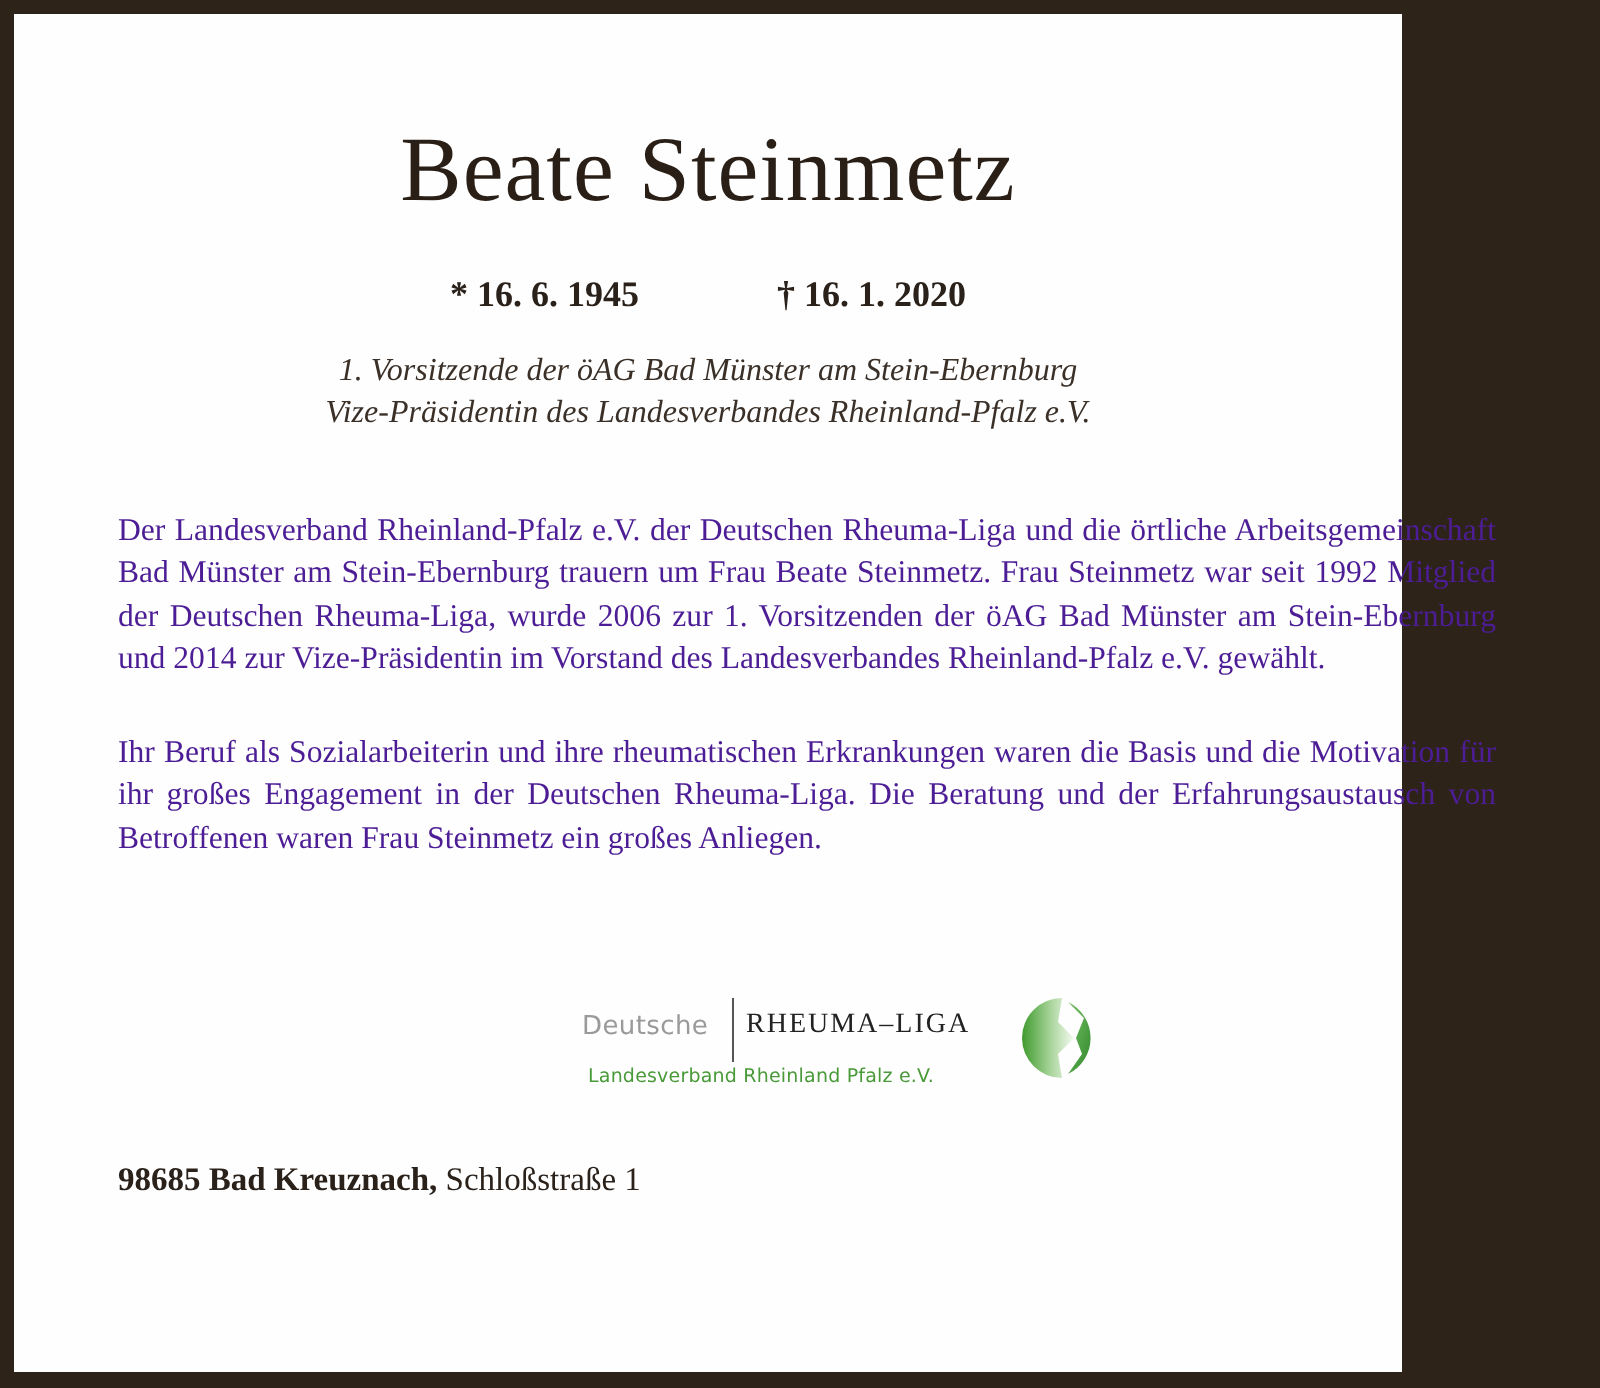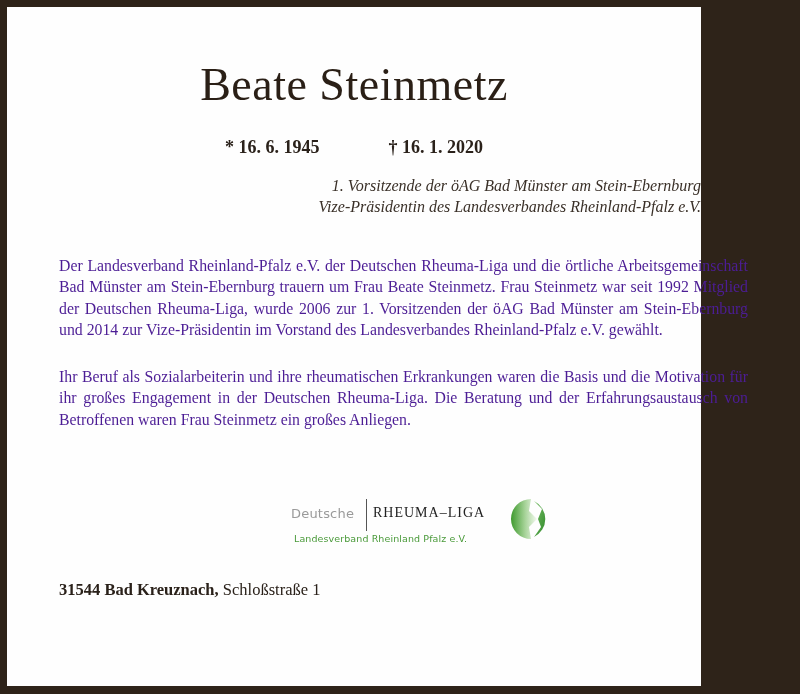--- a/index.html
+++ b/index.html
@@ -27,21 +27,21 @@
     .dates {
       position: absolute; left: 0; right: 0; top: 128px;
       text-align: center;
       font-size: 18px; font-weight: bold;
       line-height: 24px;
     }
     .dates .date { display: inline-block; }
     .dates .gap { display: inline-block; width: 60px; }
     .roles {
       position: absolute; left: 0; right: 0; top: 168px;
-      text-align: right;
+      text-align: center;
       font-style: italic;
       font-size: 16px; line-height: 21px;
       color: #3a3028;
     }
     .para {
       position: absolute; left: 52px; width: 689px;
       font-size: 15.8px; line-height: 21.4px;
       text-align: justify;
       color: #4c1d95;
     }
@@ -127,16 +127,16 @@
           <stop offset="0" stop-color="#7cc06a"></stop>
           <stop offset="1" stop-color="#2f8a2a"></stop>
         </linearGradient>
       </defs>
       <path d="M24 2 A20 20 0 1 0 24 42 L22 30 L30 22 L22 14 Z" fill="url(#g1)"></path>
       <path d="M27 4 A20 20 0 0 1 27 40 L34 30 L31 22 L35 12 Z" fill="url(#g2)"></path>
     </svg>
   </div>
 
   <div class="address">
-    <b>31544 Bad Kreuznach,</b><span> Schloßstraße 1</span>
+    <b>98685 Bad Kreuznach,</b><span> Schloßstraße 1</span>
   </div>
 
 </div>
 
 </body></html>

